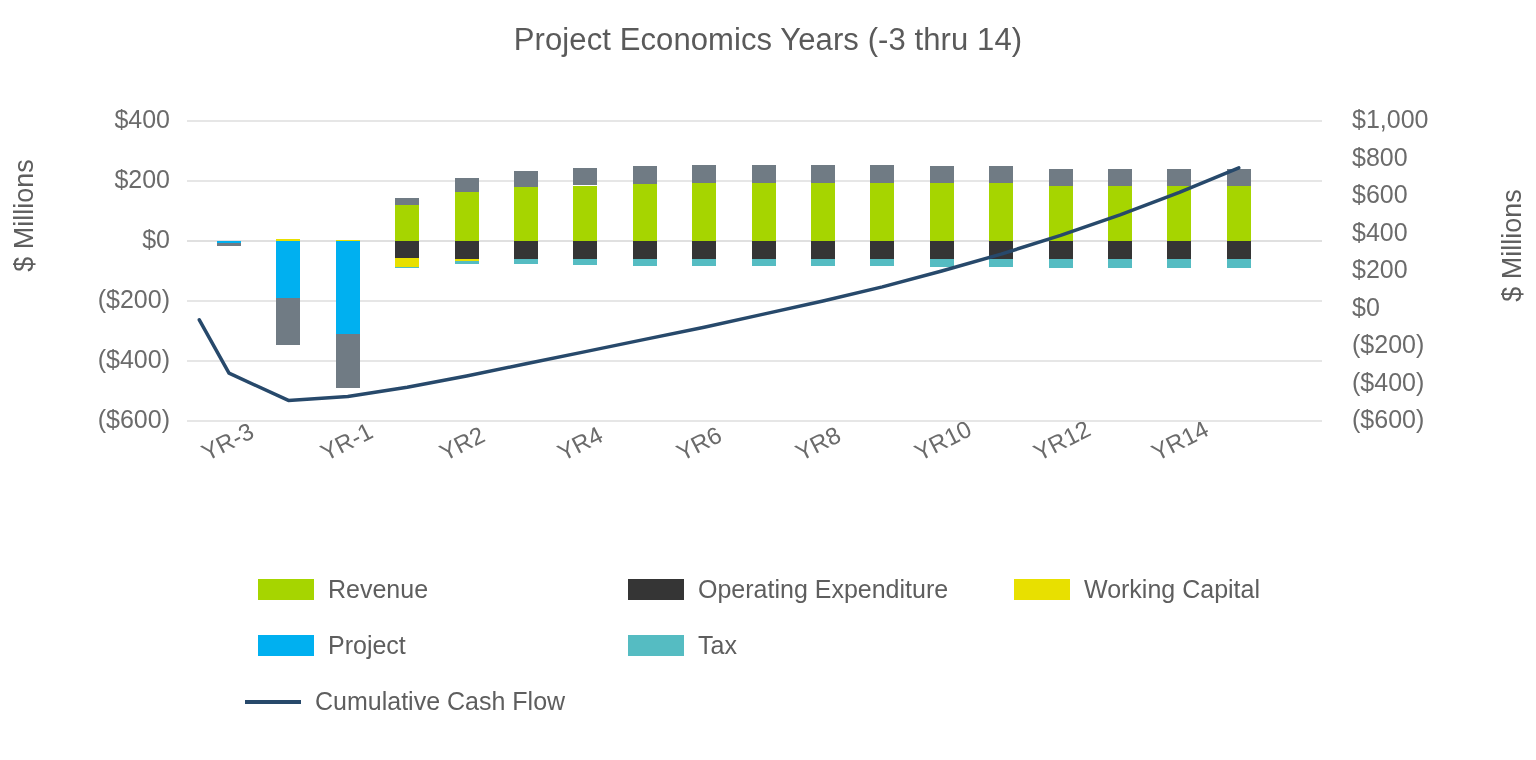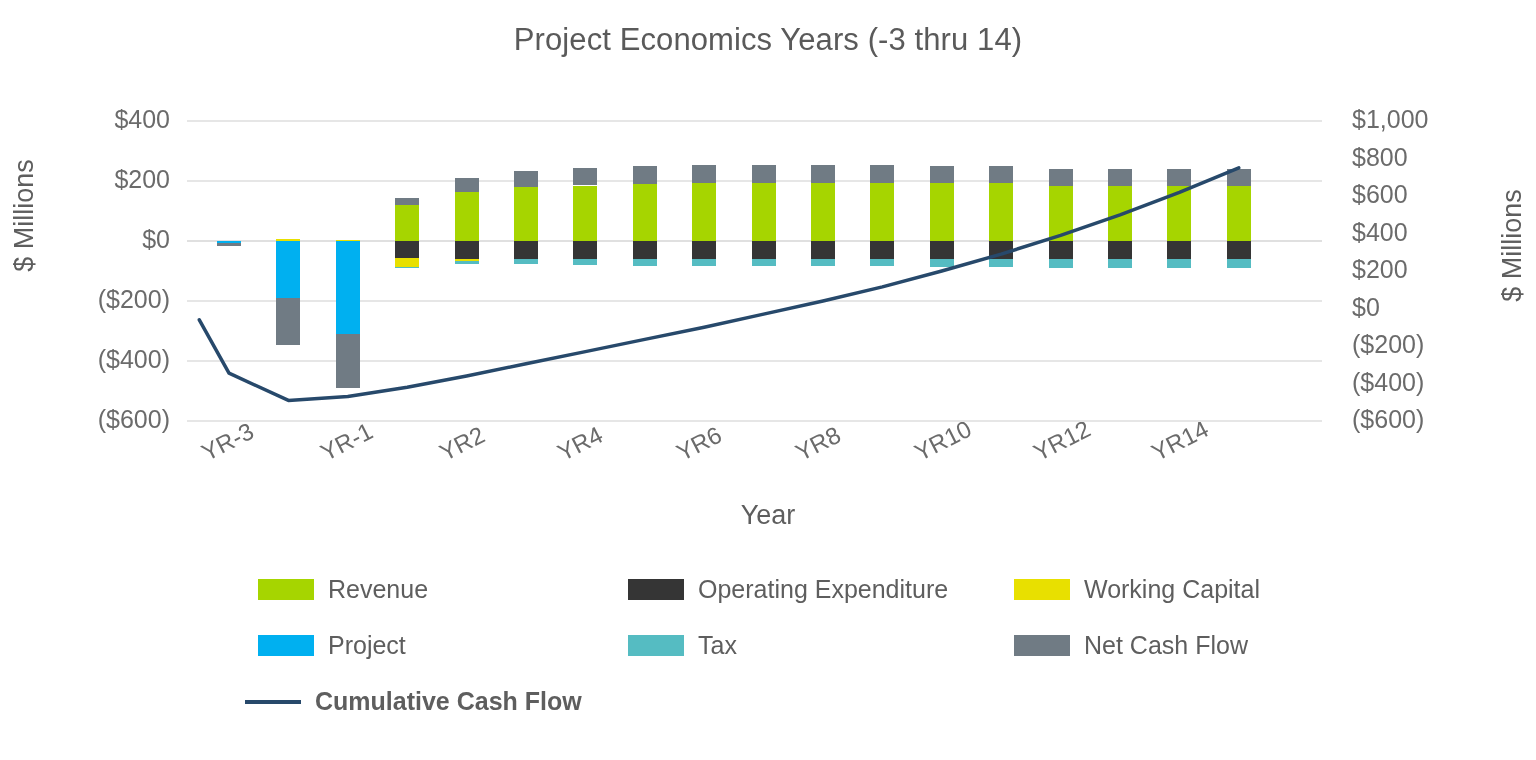--- a/index.html
+++ b/index.html
@@ -61,21 +61,20 @@
 </style>
 </head>
 <body>
 
 <div class="chart-root">
 
   <div class="chart-title">Project Economics Years (-3 thru 14)</div>
 
   <div class="axis-title-left">$ Millions</div>
   <div class="axis-title-right">$ Millions</div>
-  <div class="axis-title-x">Year</div>
 
   <div id="left-ticks">
       <div class="lbl-left" style="top: 105px;">$400</div>
       <div class="lbl-left" style="top: 165px;">$200</div>
       <div class="lbl-left" style="top: 225px;">$0</div>
       <div class="lbl-left" style="top: 285px;">($200)</div>
       <div class="lbl-left" style="top: 345px;">($400)</div>
       <div class="lbl-left" style="top: 405px;">($600)</div>
     </div>
   <div id="right-ticks">
@@ -198,23 +197,19 @@
         <span class="legend-text">Working Capital</span>
       </div>
       <div class="legend-item" style="left: 258px; top: 56px;">
         <span class="legend-swatch" style="background: rgb(0, 176, 240);"></span>
         <span class="legend-text">Project</span>
       </div>
       <div class="legend-item" style="left: 628px; top: 56px;">
         <span class="legend-swatch" style="background: rgb(85, 188, 194);"></span>
         <span class="legend-text">Tax</span>
       </div>
-      <div class="legend-item" style="left: 1014px; top: 56px;">
-        <span class="legend-swatch" style="background: rgb(112, 123, 132);"></span>
-        <span class="legend-text">Net Cash Flow</span>
-      </div>
-      <div class="legend-item" style="left: 245px; top: 112px; font-weight: bold;">
+      <div class="legend-item" style="left: 245px; top: 112px;">
         <span class="legend-line" style="background: rgb(39, 73, 107);"></span>
         <span class="legend-text">Cumulative Cash Flow</span>
       </div>
     </div>
 
 </div>
 
 </body></html>

